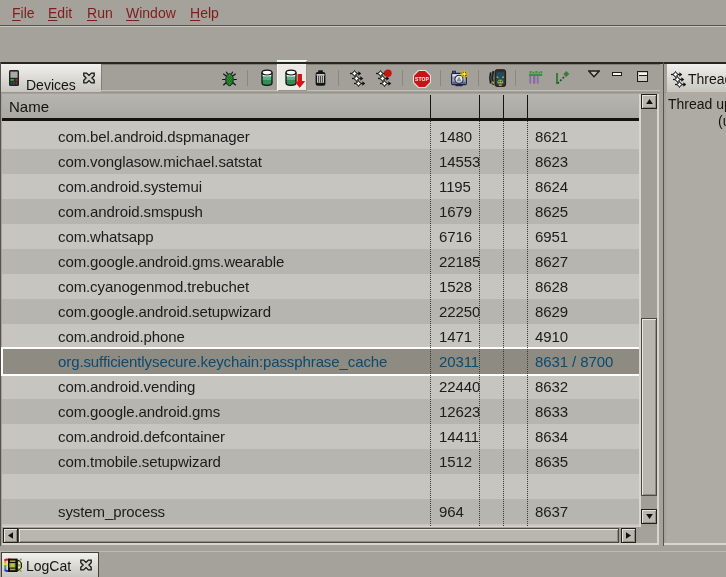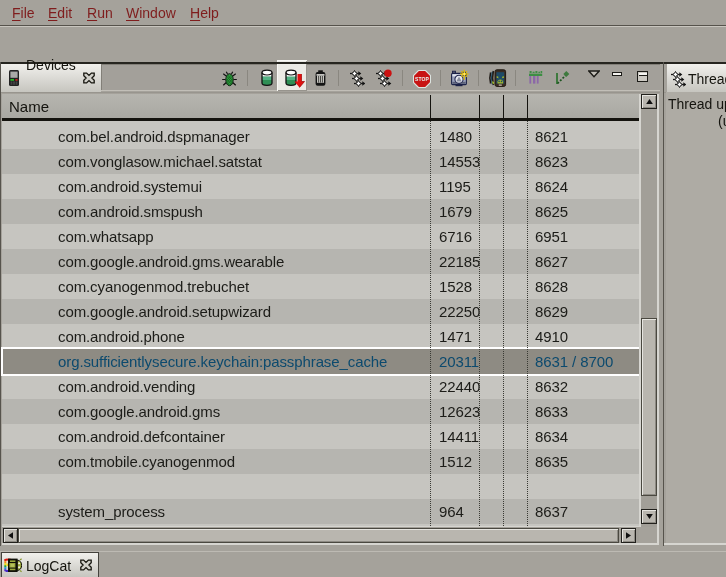--- a/index.html
+++ b/index.html
@@ -48,21 +48,21 @@
   <rect x="6.4" y="9" width="2.2" height="1.8" fill="#c42222"></rect>
   <g fill="#555">
     <rect x="1.6" y="11.6" width="1.8" height="1.1"></rect>
       <rect x="4.1" y="11.6" width="1.8" height="1.1"></rect>
       <rect x="6.6" y="11.6" width="1.8" height="1.1"></rect>
     <rect x="1.6" y="13.4" width="1.8" height="1.1"></rect>
       <rect x="4.1" y="13.4" width="1.8" height="1.1"></rect>
       <rect x="6.6" y="13.4" width="1.8" height="1.1"></rect>
   </g>
 </svg>
-<span class="tabtxt" style="left:26px;top:57px;font-size:14px;">Devices</span>
+<span class="tabtxt" style="left:26px;top:77px;font-size:14px;">Devices</span>
 <svg class="abs" style="left:83px;top:72px;" width="12" height="12" viewBox="0 0 12 11.5">
   <path d="M0.8 0.8 L3.6 0.8 L6 3.2 L8.4 0.8 L11.2 0.8 L11.2 3.4 L8.9 5.75 L11.2 8.1 L11.2 10.7 L8.4 10.7 L6 8.3 L3.6 10.7 L0.8 10.7 L0.8 8.1 L3.1 5.75 L0.8 3.4 Z" fill="#d0cfc9" stroke="#17160f" stroke-width="1.3" stroke-linejoin="miter"></path>
 </svg>
 
 <svg class="abs" style="left:222px;top:70px;" width="16" height="17" viewBox="0 0 16 17">
   <g stroke="#111" stroke-width="1.2" fill="none">
     <path d="M5.5 4 L4.3 1.8 M9.5 4 L10.7 1.8"></path>
     <path d="M4.8 6.5 L1.3 3.8 M10.2 6.5 L13.7 3.8"></path>
     <path d="M3.6 9.5 L0.2 9.5 M11.4 9.5 L14.8 9.5"></path>
     <path d="M4.8 12 L1.3 15.3 M10.2 12 L13.7 15.3"></path>
@@ -283,21 +283,21 @@
       <span style="left:56px;">com.google.android.gms</span>
       <span style="left:437px;">12623</span>
       <span style="left:533px;">8633</span>
     </div>
   <div class="row r-odd" style="top:300px;">
       <span style="left:56px;">com.android.defcontainer</span>
       <span style="left:437px;">14411</span>
       <span style="left:533px;">8634</span>
     </div>
   <div class="row r-even" style="top:325px;">
-      <span style="left:56px;">com.tmobile.cyanogenmod</span>
+      <span style="left:56px;">com.tmobile.setupwizard</span>
       <span style="left:437px;">1512</span>
       <span style="left:533px;">8635</span>
     </div>
   <div class="row r-even" style="top:375px;">
       <span style="left:56px;">system_process</span>
       <span style="left:437px;">964</span>
       <span style="left:533px;">8637</span>
     </div>
 </div>
 

